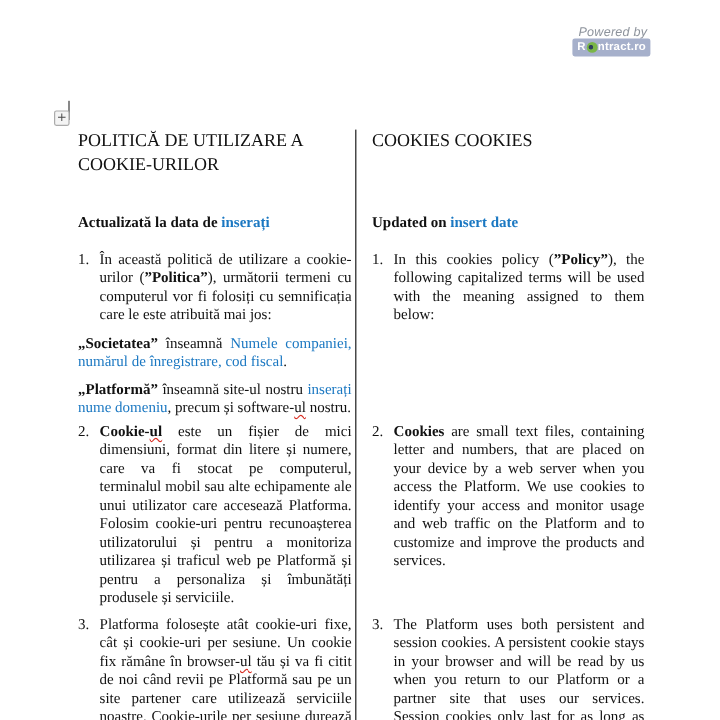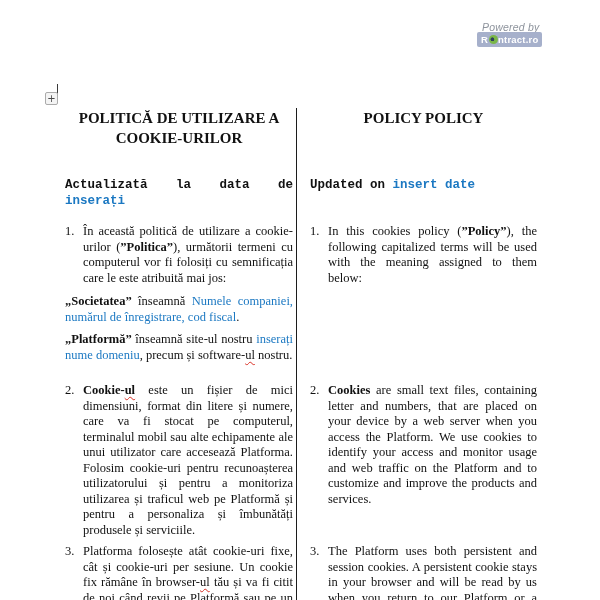--- a/index.html
+++ b/index.html
@@ -31,33 +31,33 @@
     border:1px solid #ababab;border-radius:2px;background:#f4f4f4;
     display:flex;align-items:center;justify-content:center;
     font-family:"DejaVu Sans", sans-serif;font-size:10px;line-height:1;color:#4a4a4a;
     box-sizing:border-box;
   }
   
   .doc{position:absolute;left:65px;top:108px;width:472px;}
   .col-divider{position:absolute;left:296px;top:108px;width:1px;height:492px;background:#1c1c1c;}
   .row{display:flex;}
   .row:nth-child(1){margin-bottom:30px;}
-  .row:nth-child(2){margin-bottom:15px;font-family:Liberation Mono, monospace;}
+  .row:nth-child(2){margin-bottom:15px;}
   .row:nth-child(3){margin-bottom:8px;}
   .row:nth-child(4){margin-bottom:7px;font-family:Liberation Serif, serif;}
-  .row:nth-child(5){margin-bottom:20px;}
+  .row:nth-child(5){margin-bottom:4px;}
   .row:nth-child(6){margin-bottom:6px;}
   .cell{
     width:50%;box-sizing:border-box;font-size:12.5px;line-height:15.5px;
     text-align:justify;
   }
   .cell.left{padding-right:8px;}
   .cell.right{padding-left:9px;}
   .cell.heading{
-    text-align:center;font-weight:bold;font-size:15px;line-height:20px;
+    text-align:left;font-weight:normal;font-size:15px;line-height:20px;
   }
   .cell.numbered{display:flex;}
   .cell.numbered .num{flex:0 0 18px;}
   .cell.numbered .body{flex:1;text-align:justify;}
   .b{font-weight:bold;}
   .link{color:#1b78c2;}
   .sq{
     text-decoration-line:underline;text-decoration-style:wavy;
     text-decoration-color:#d93025;text-decoration-thickness:1px;
     text-underline-offset:2px;
@@ -77,21 +77,21 @@
   </div>
 
   <div class="text-caret"></div>
   <div class="table-handle">+</div>
 
   <div class="col-divider"></div>
 
   <div class="doc" id="doc">
       <div class="row">
         <div class="cell left heading"><span>POLITICĂ DE UTILIZARE A COOKIE-URILOR</span></div>
-        <div class="cell right heading"><span>POLICY POLICY</span></div>
+        <div class="cell right heading"><span>COOKIES COOKIES</span></div>
       </div>
       <div class="row">
         <div class="cell left"><span class="b">Actualizată la data de </span><span class="b link">inserați</span></div>
         <div class="cell right"><span class="b">Updated on </span><span class="b link">insert date</span></div>
       </div>
       <div class="row">
         <div class="cell left numbered">
           <span class="num">1.</span>
           <div class="body"><span>În această politică de utilizare a cookie-urilor (</span><span class="b">”Politica”</span><span>), următorii termeni cu computerul vor fi folosiți cu semnificația care le este atribuită mai jos:</span></div>
         </div>

